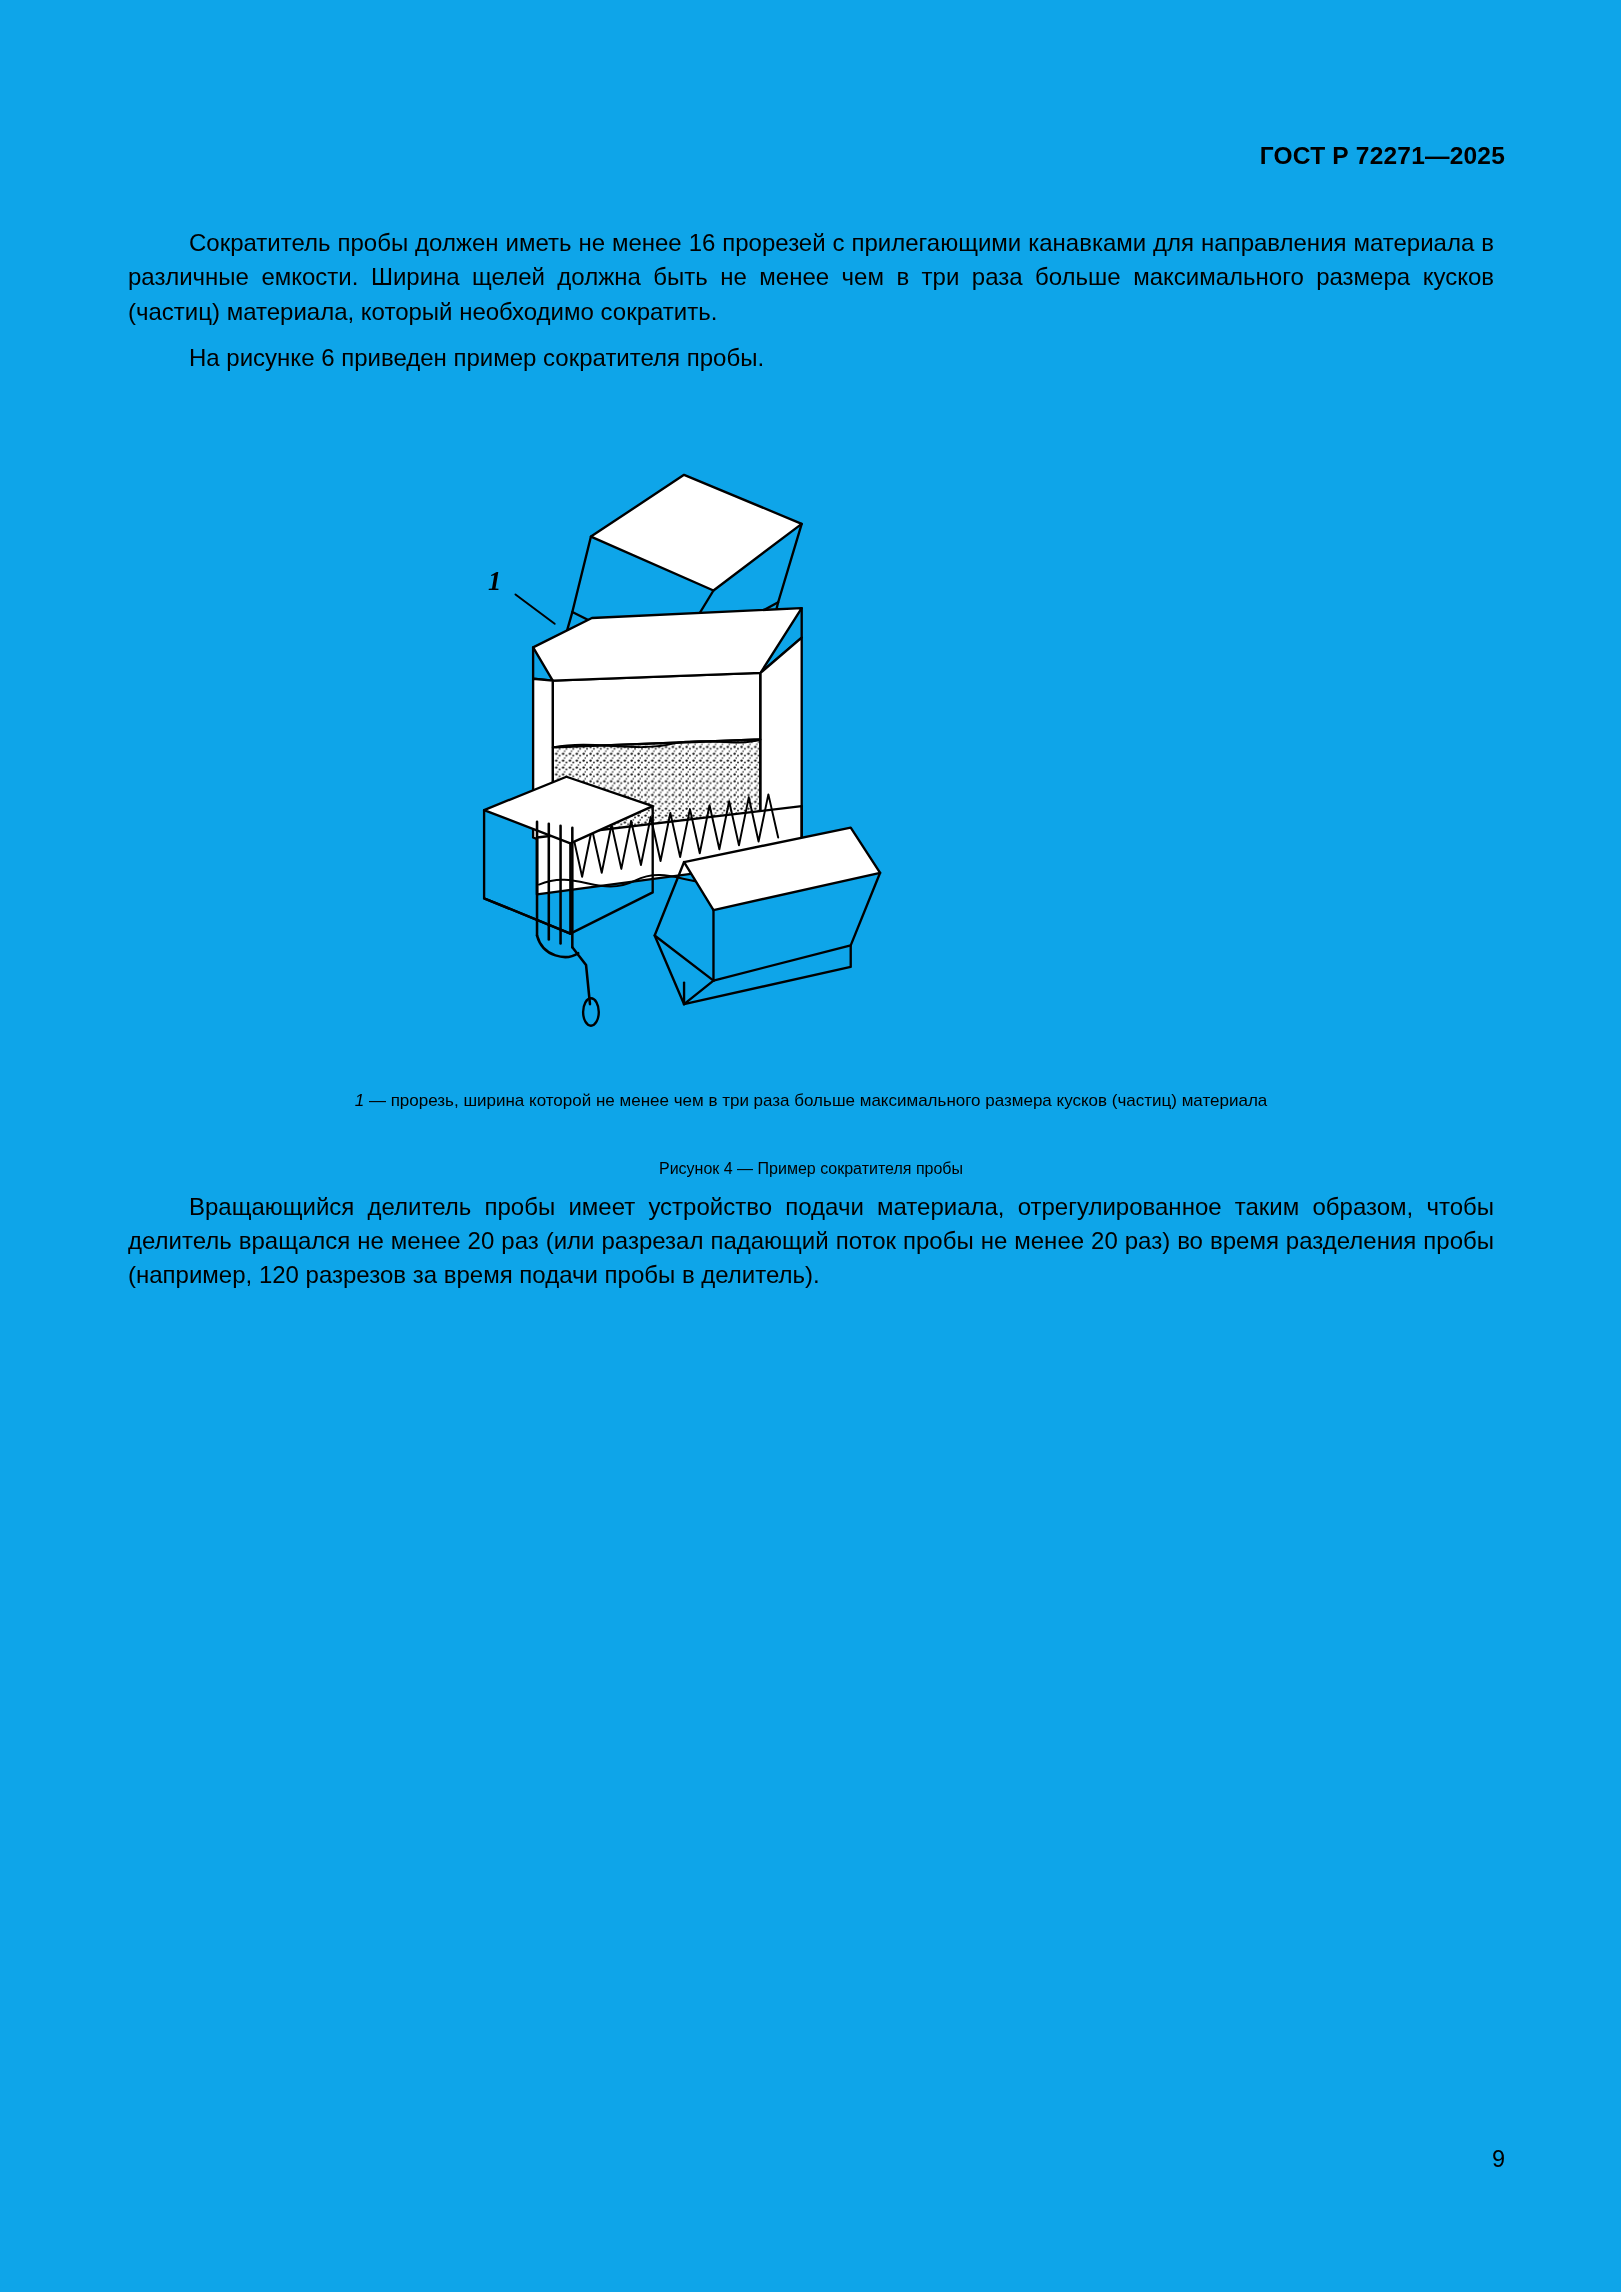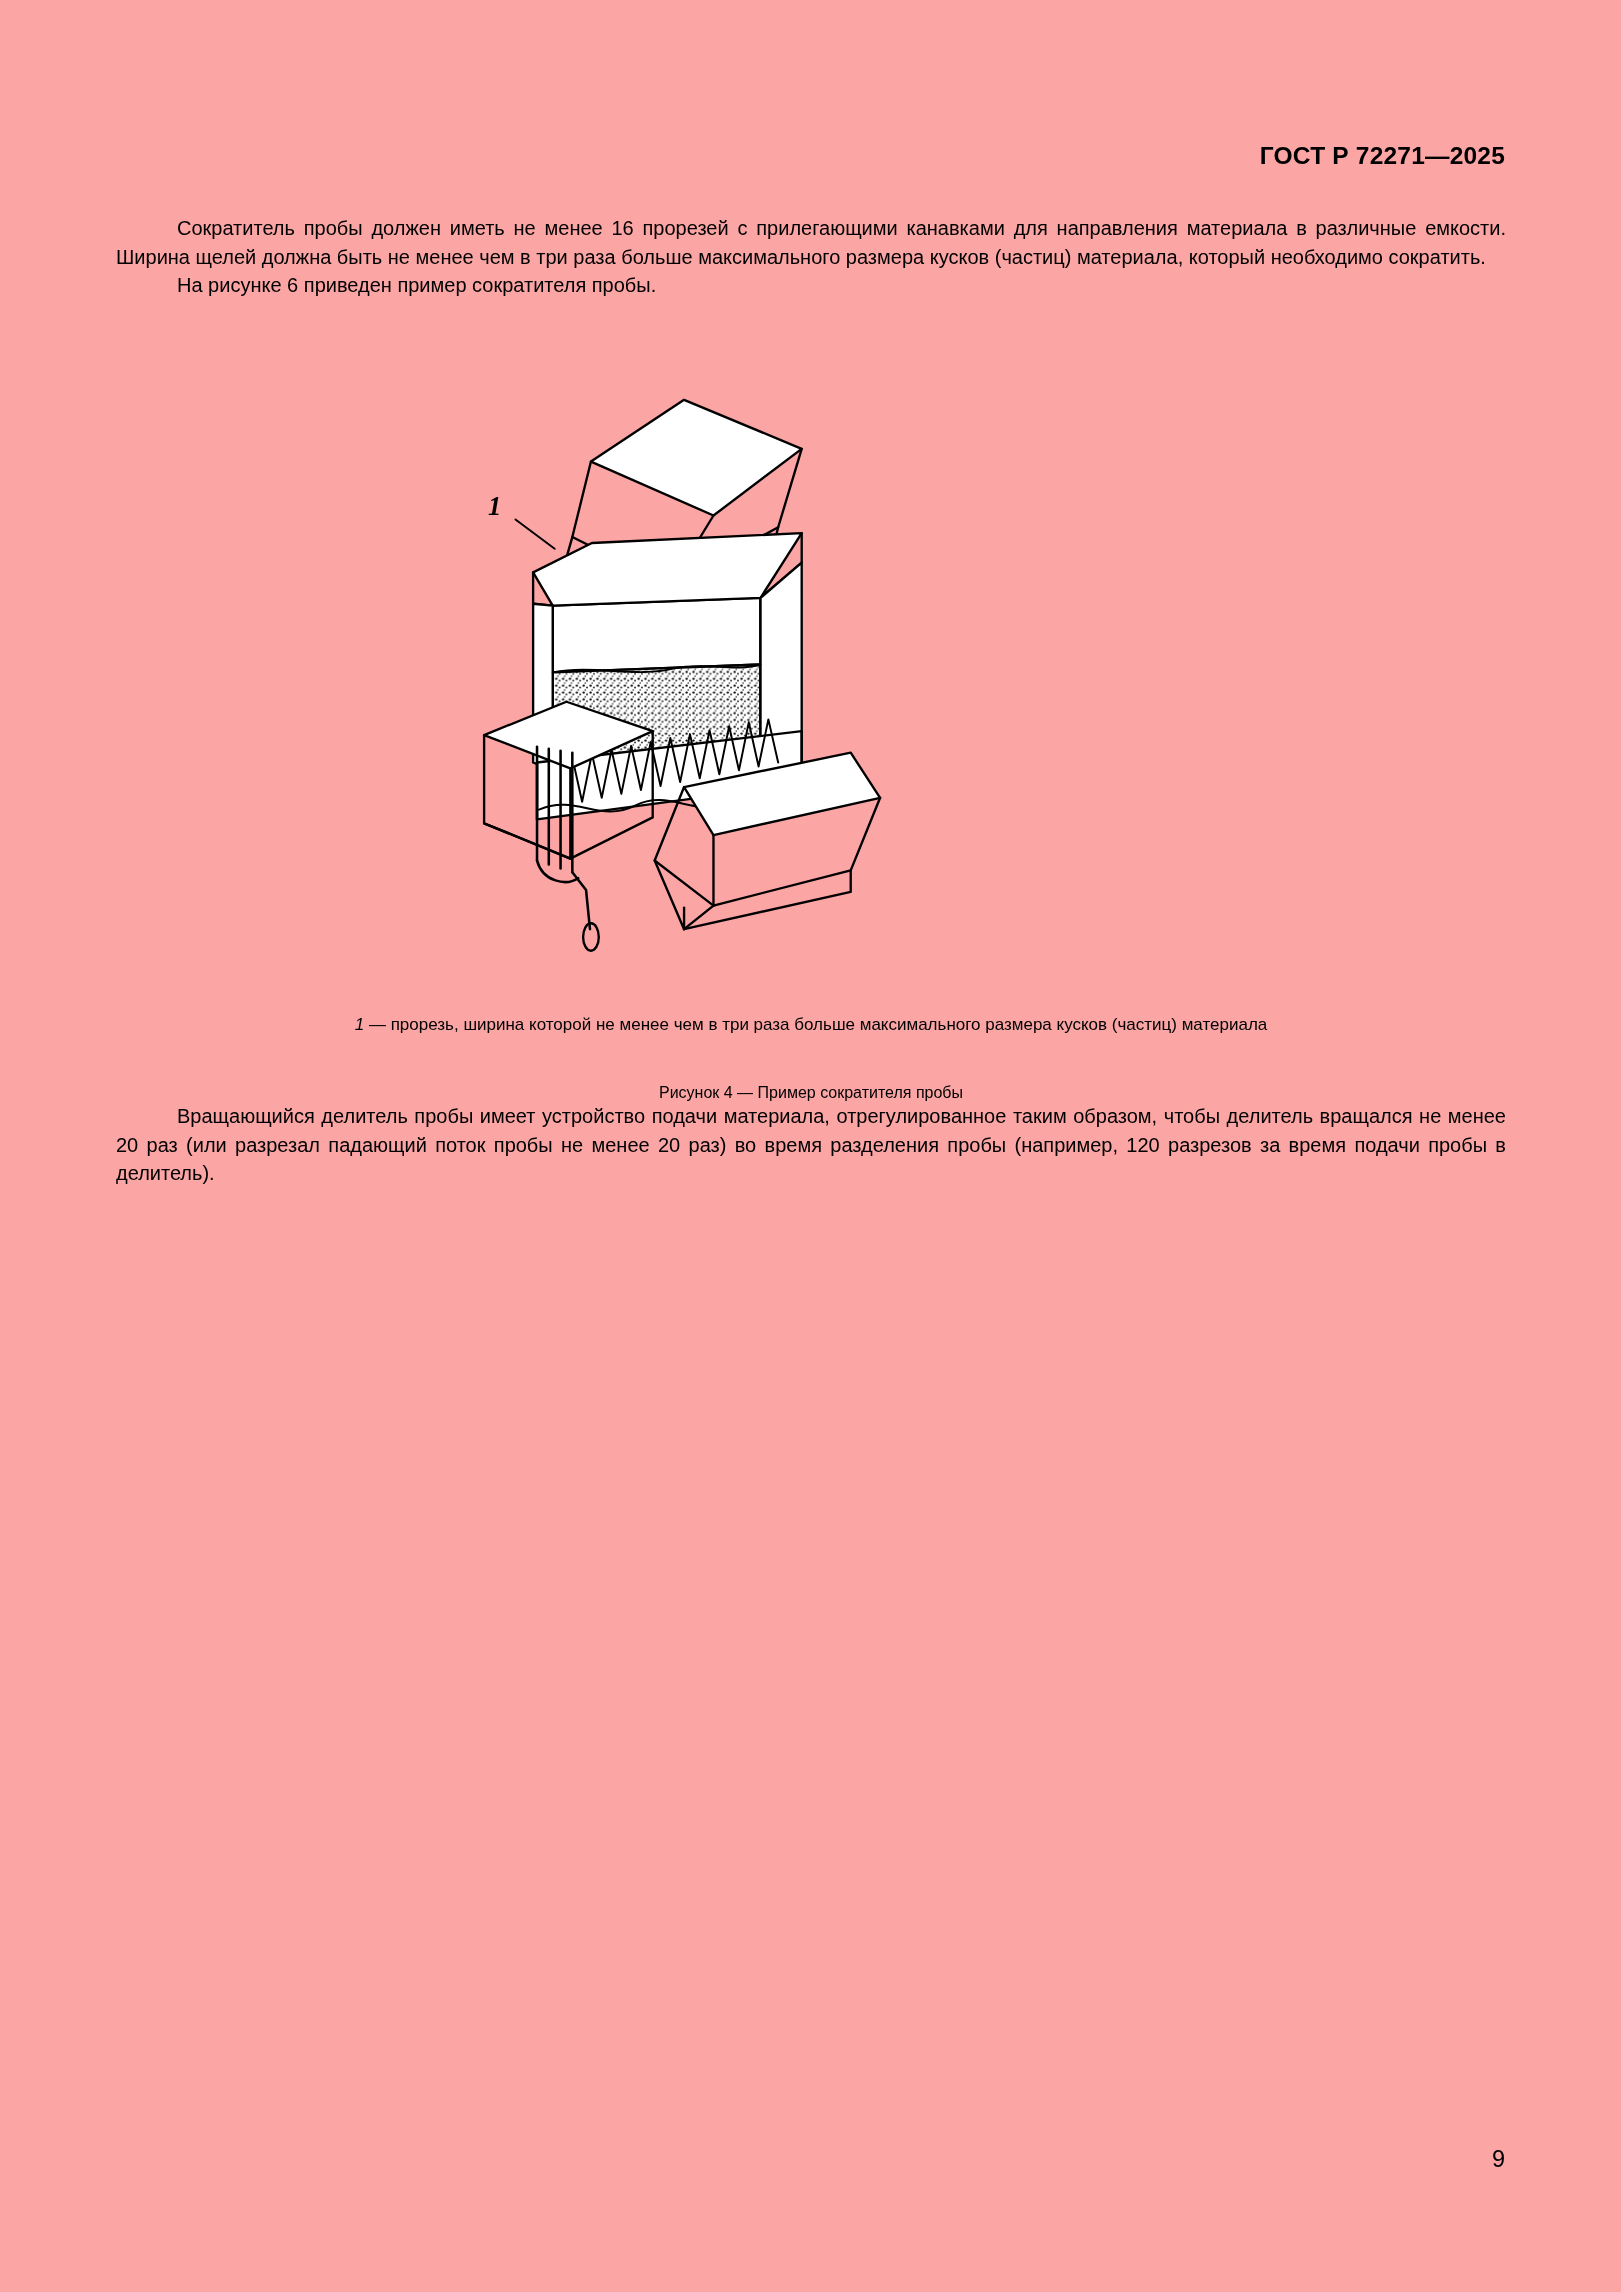--- a/index.html
+++ b/index.html
@@ -9,21 +9,21 @@
   }
   body {
     font-family: "Liberation Sans", sans-serif;
     color: #000000;
   }
   .page {
     position: relative;
     width: 1621px;
     height: 2293px;
     margin: 0 auto;
-    background: #fca5a5;
+    background: #0ea5e9;
     overflow: hidden;
   }
   .header {
     position: absolute;
     top: 142px;
     right: 116px;
     font-size: 24.5px;
     font-weight: bold;
     letter-spacing: 0.2px;
     white-space: nowrap;
@@ -35,23 +35,23 @@
     width: 1390px;
   }
   h3.section-title {
     font-size: 24px;
     font-weight: bold;
     margin: 0 0 3.9px 0;
     text-indent: 61px;
     line-height: 1.35;
   }
   p.body-text {
-    font-size: 20px;
+    font-size: 24px;
     line-height: 1.43;
-    margin: 0;
+    margin: 12px;
     text-align: justify;
     text-indent: 61px;
     hyphens: manual;
   }
   p.body-text + p.body-text {
     margin-top: 0px;
   }
   .figure-block {
     margin-top: 41px;
     text-align: center;

